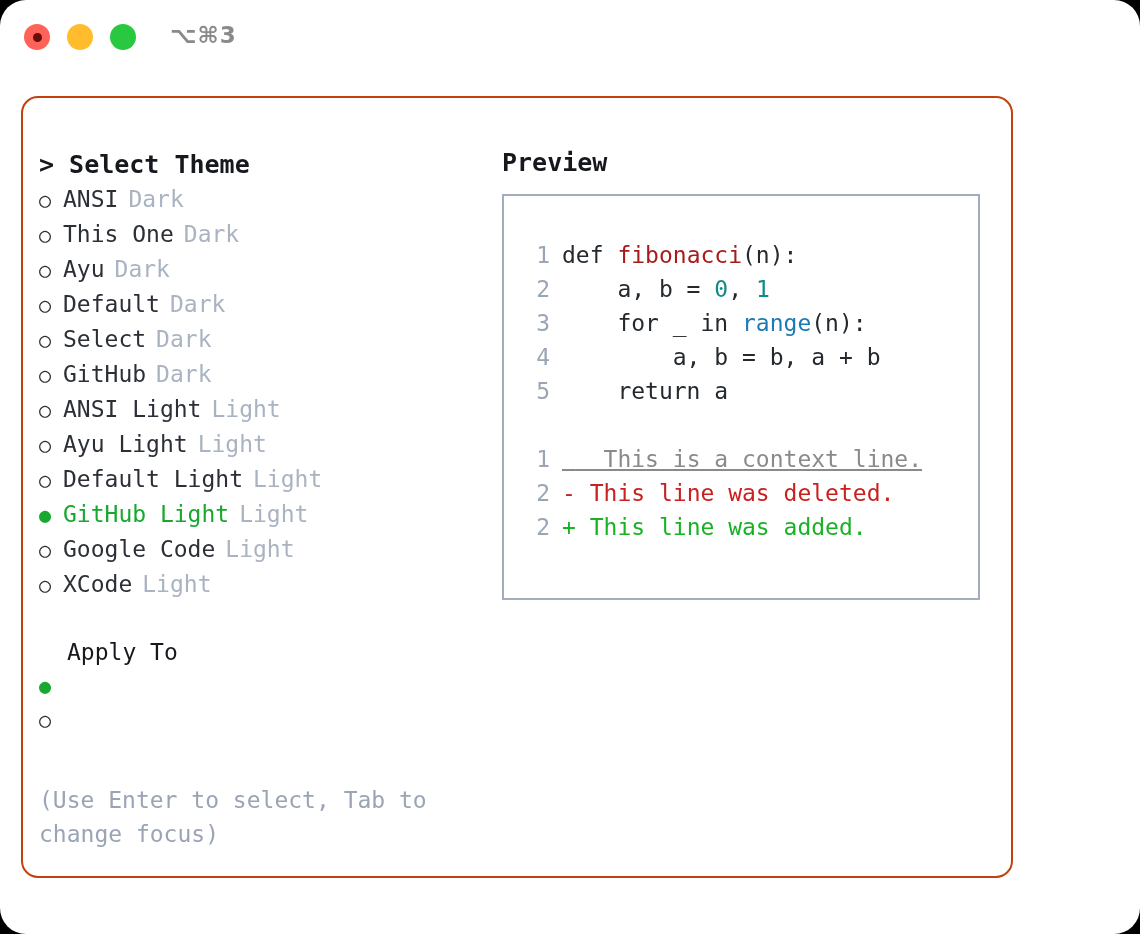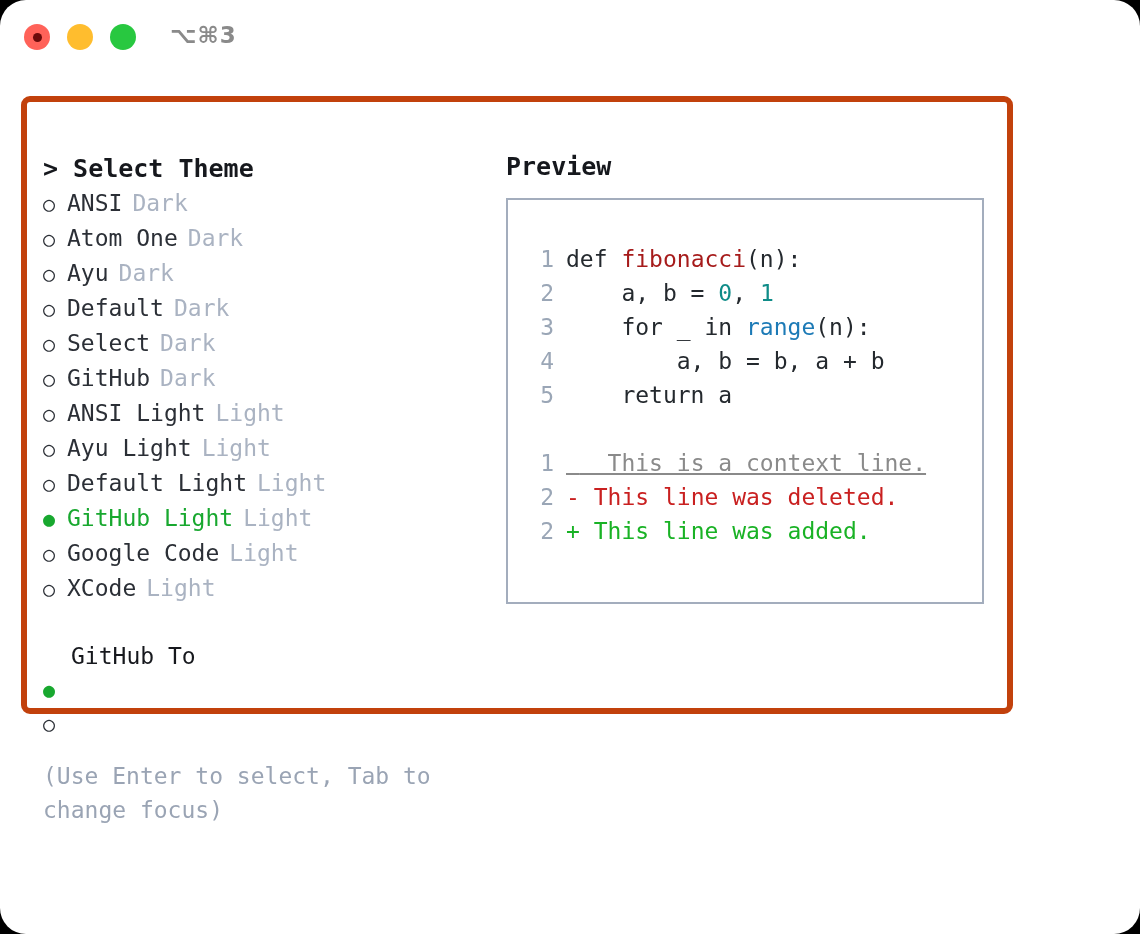--- a/index.html
+++ b/index.html
@@ -60,23 +60,23 @@
     font-weight: bold;
     color: #8a8a8a;
     letter-spacing: 1px;
   }
 
   
   .card {
     position: absolute;
     left: 21px; top: 96px;
     width: 992px;
-    height: 618px;
-    border: 6px solid #c2410c;
-    border-radius: 9px;
+    height: 782px;
+    border: 2px solid #c2410c;
+    border-radius: 17px;
     background: #ffffff;
     box-sizing: border-box;
   }
 
   .columns {
     position: absolute;
     left: 0; top: 0;
     width: 100%;
     height: 100%;
   }
@@ -130,21 +130,21 @@
     display: flex;
     align-items: baseline;
     line-height: 34px;
     font-size: 23px;
     white-space: pre;
   }
   .apply-row .label { color: #2b2f36; }
   .apply-row.selected .label { color: #18a82f; }
 
   .hint {
-    margin-top: 18px;
+    margin-top: 46px;
     font-size: 23px;
     line-height: 34px;
     color: #9aa4b4;
     width: 400px;
   }
 
   
   .right-pane {
     position: absolute;
     left: 479px;
@@ -201,35 +201,35 @@
     <div class="shortcut">⌥⌘3</div>
   </div>
 
   <div class="card">
     <div class="columns">
 
       <div class="left-pane">
         <div class="pane-title">&gt; Select Theme</div>
         <div class="theme-list" id="theme-list">
             <div class="theme-row"><span class="bullet">○</span><span class="theme-name">ANSI</span><span class="theme-tag">Dark</span></div>
-            <div class="theme-row"><span class="bullet">○</span><span class="theme-name">Atom One</span><span class="theme-tag">Dark</span></div>
+            <div class="theme-row"><span class="bullet">○</span><span class="theme-name">This One</span><span class="theme-tag">Dark</span></div>
             <div class="theme-row"><span class="bullet">○</span><span class="theme-name">Ayu</span><span class="theme-tag">Dark</span></div>
             <div class="theme-row"><span class="bullet">○</span><span class="theme-name">Default</span><span class="theme-tag">Dark</span></div>
             <div class="theme-row"><span class="bullet">○</span><span class="theme-name">Select</span><span class="theme-tag">Dark</span></div>
             <div class="theme-row"><span class="bullet">○</span><span class="theme-name">GitHub</span><span class="theme-tag">Dark</span></div>
             <div class="theme-row"><span class="bullet">○</span><span class="theme-name">ANSI Light</span><span class="theme-tag">Light</span></div>
             <div class="theme-row"><span class="bullet">○</span><span class="theme-name">Ayu Light</span><span class="theme-tag">Light</span></div>
             <div class="theme-row"><span class="bullet">○</span><span class="theme-name">Default Light</span><span class="theme-tag">Light</span></div>
             <div class="theme-row selected"><span class="bullet sel">●</span><span class="theme-name">GitHub Light</span><span class="theme-tag">Light</span></div>
             <div class="theme-row"><span class="bullet">○</span><span class="theme-name">Google Code</span><span class="theme-tag">Light</span></div>
             <div class="theme-row"><span class="bullet">○</span><span class="theme-name">XCode</span><span class="theme-tag">Light</span></div>
           </div>
 
         <div class="apply-block">
-          <div class="apply-title">GitHub To</div>
+          <div class="apply-title">Apply To</div>
           <div id="apply-list">
               <div class="apply-row selected"><span class="bullet sel">●</span></div>
               <div class="apply-row"><span class="bullet">○</span></div>
             </div>
         </div>
 
         <div class="hint">(Use Enter to select, Tab to change focus)</div>
       </div>
 
       <div class="right-pane">

